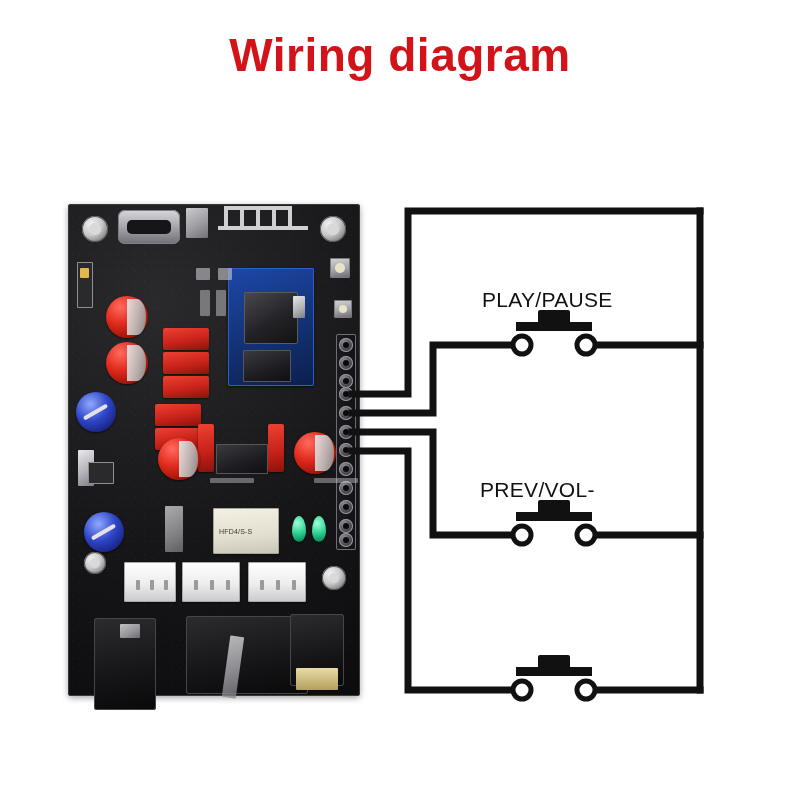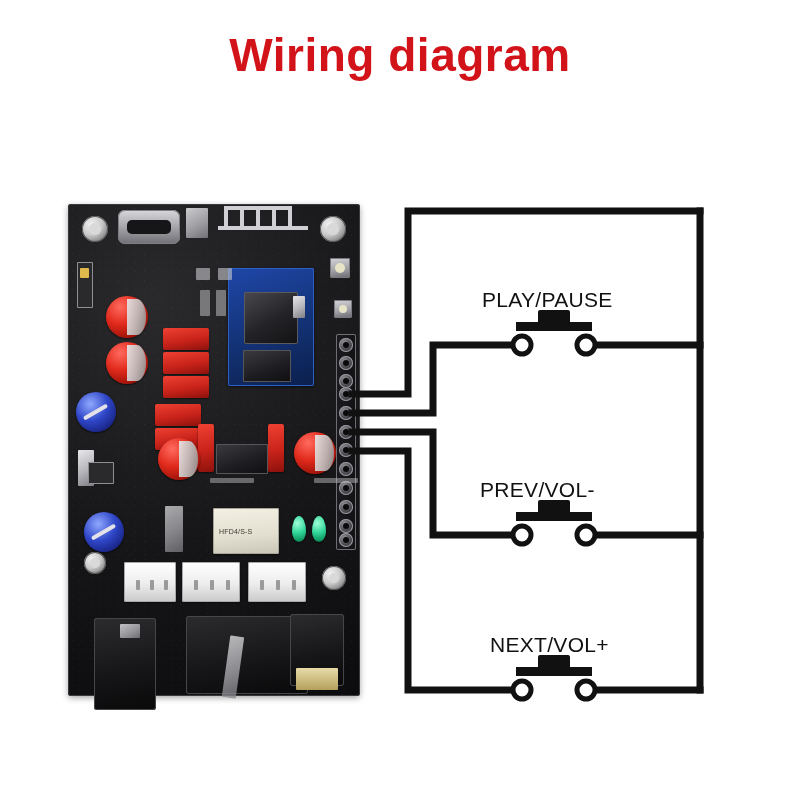--- a/index.html
+++ b/index.html
@@ -264,15 +264,14 @@
     <g>
       <rect x="516" y="667" width="76" height="9" fill="#111111"></rect>
       <rect x="538" y="655" width="32" height="14" rx="2" fill="#111111"></rect>
       <circle cx="522" cy="690" r="9" fill="#ffffff" stroke="#111111" stroke-width="5"></circle>
       <circle cx="586" cy="690" r="9" fill="#ffffff" stroke="#111111" stroke-width="5"></circle>
     </g>
   </svg>
 
   <div class="sw-label" style="left:482px;top:288px">PLAY/PAUSE</div>
   <div class="sw-label" style="left:480px;top:478px">PREV/VOL-</div>
-  <div class="sw-label" style="left:490px;top:633px">NEXT/VOL+</div>
 
 </div>
 
 </body></html>

